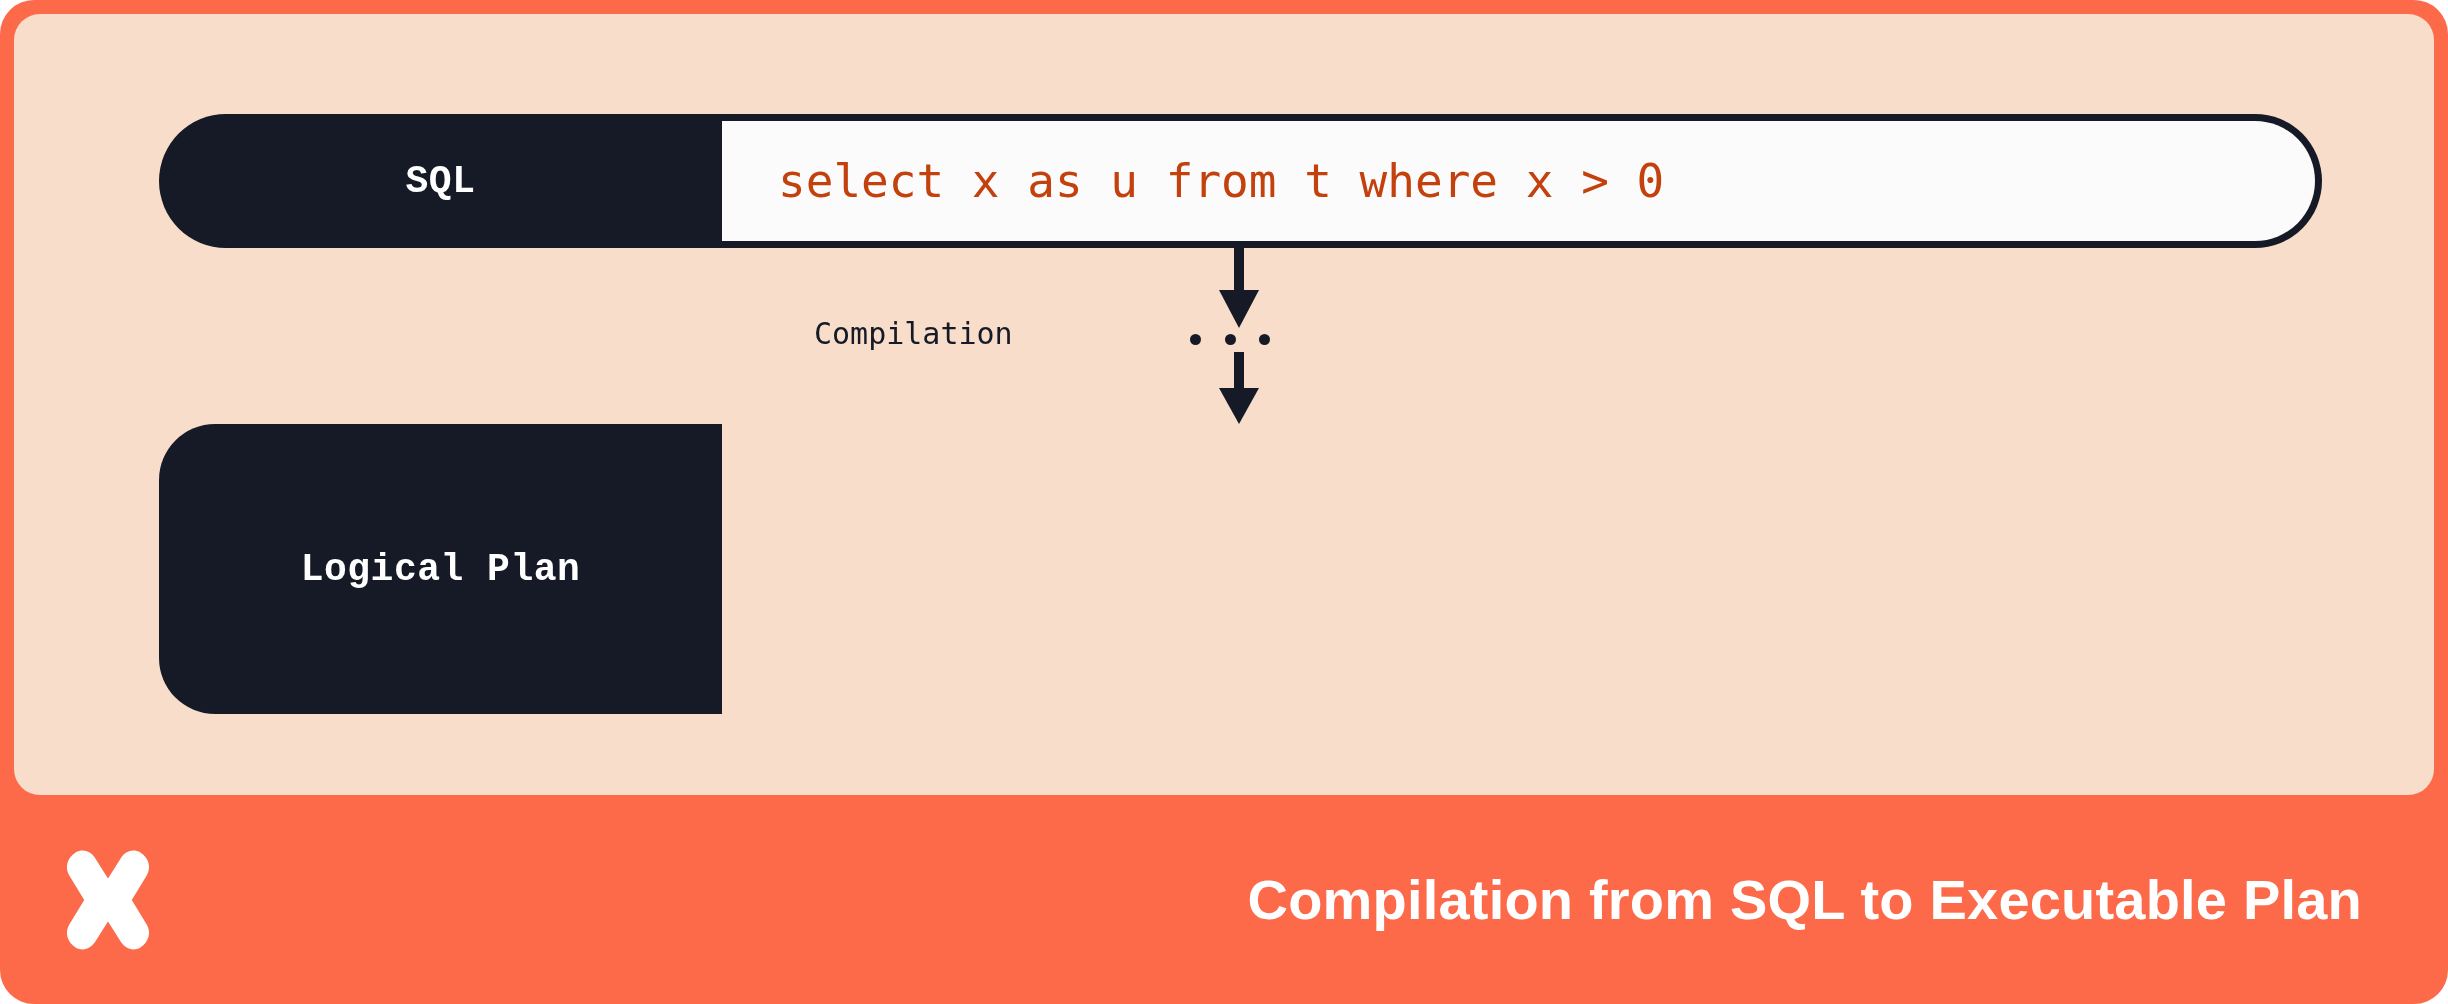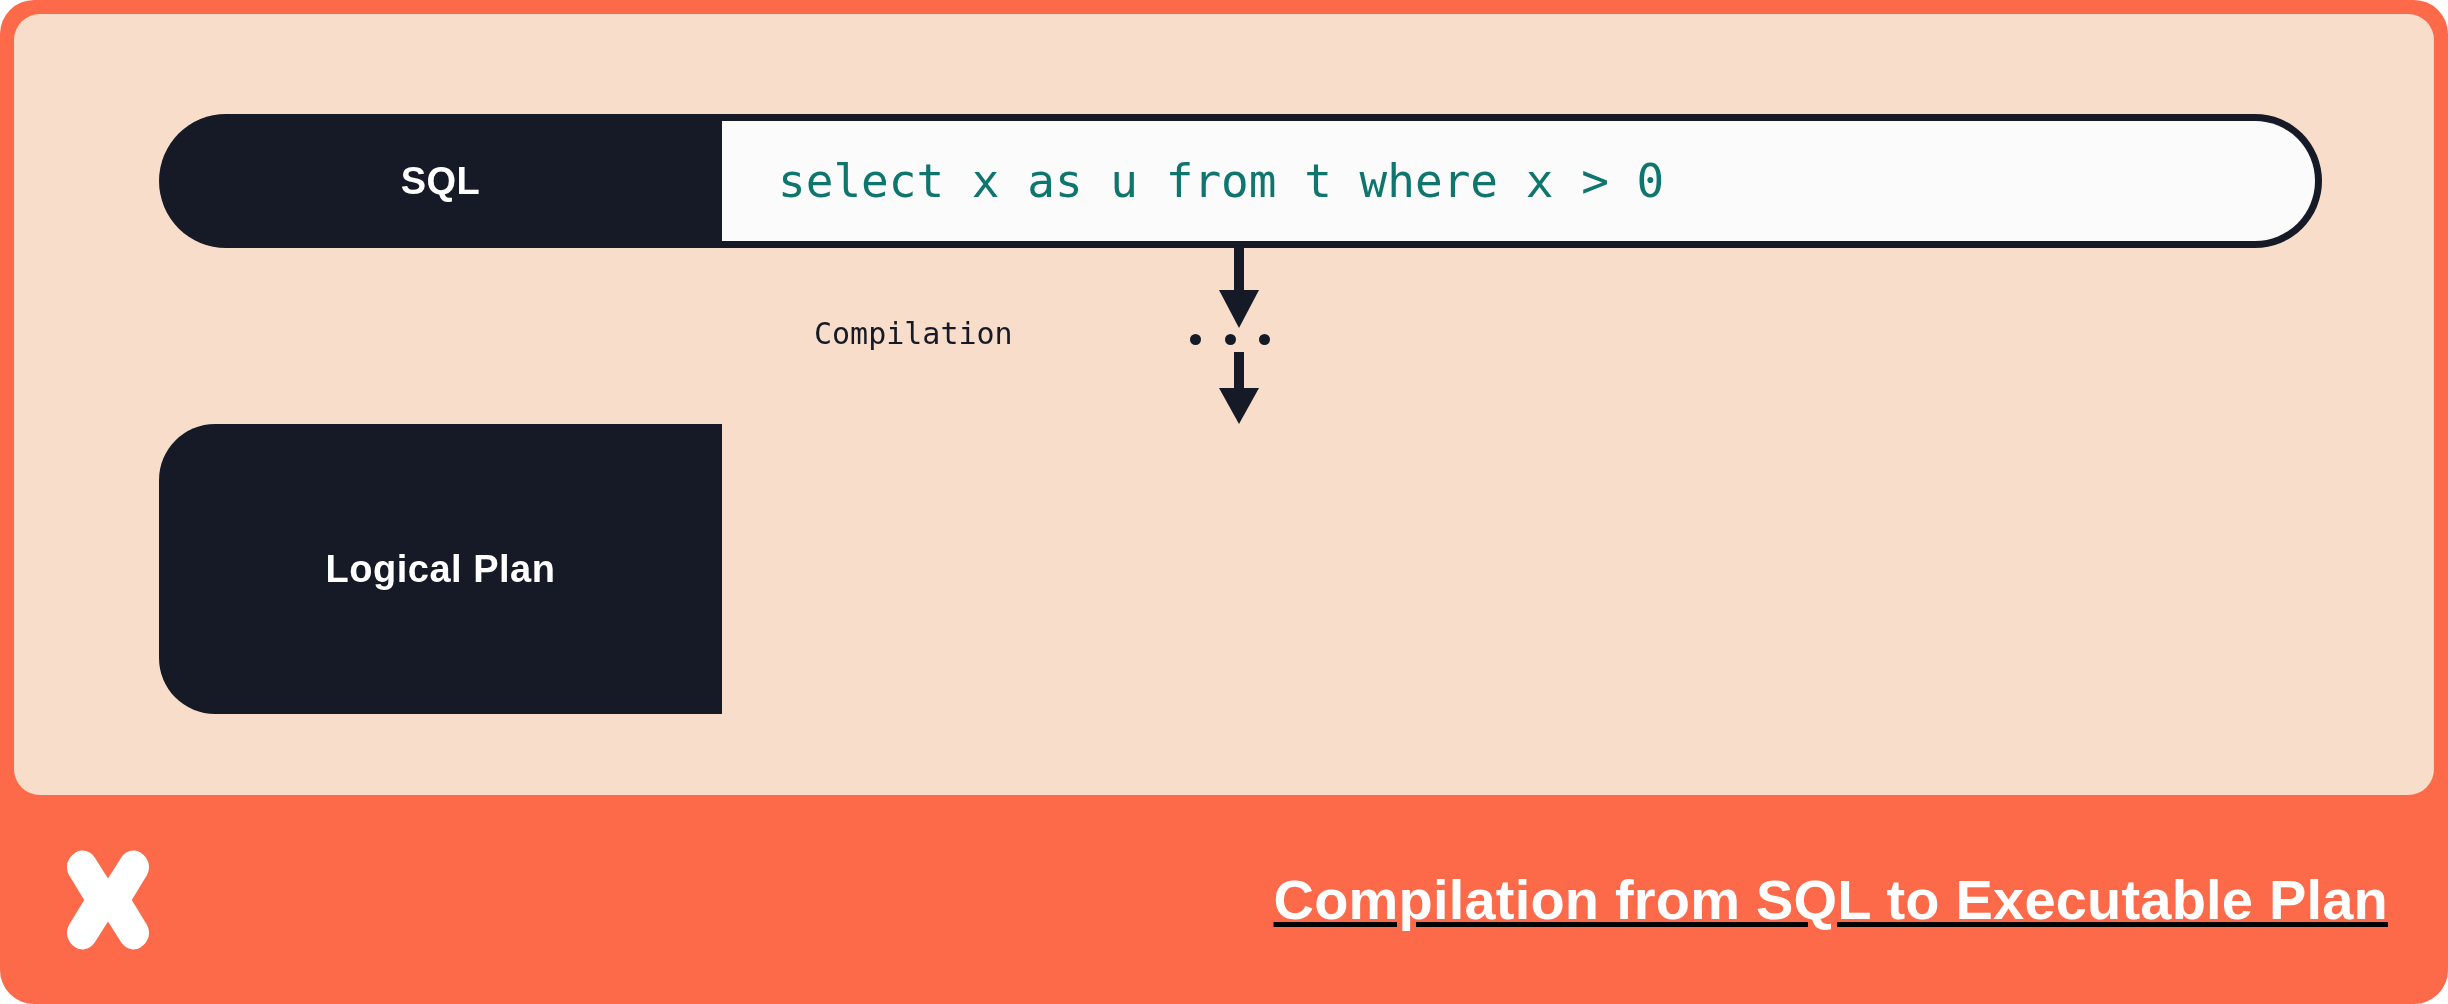--- a/index.html
+++ b/index.html
@@ -57,42 +57,42 @@
     border-radius: 999px 0 0 999px;
     display: flex;
     align-items: center;
     justify-content: center;
     box-sizing: border-box;
     position: relative;
     z-index: 2;
   }
   .row-pill-label {
     color: #ffffff;
-    font-family: Liberation Sans, sans-serif;
+    font-family: Liberation Mono, monospace;
     font-weight: bold;
     letter-spacing: 0.5px;
     white-space: nowrap;
   }
 
   .row-panel {
     background: #FBFBFB;
     border: 7px solid #151A26;
     border-left: none;
     border-radius: 0 999px 999px 0;
     box-sizing: border-box;
     display: flex;
     flex-direction: column;
     justify-content: center;
     position: relative;
     z-index: 1;
     margin-left: -2px;
   }
   .code-line {
     font-family: "DejaVu Sans Mono", "Liberation Mono", monospace;
-    color: #0f766e;
+    color: #c2410c;
     white-space: pre;
   }
 
   
   #row-sql {
     left: 145px;
     top: 100px;
     width: 2163px;
     height: 134px;
   }
@@ -173,23 +173,22 @@
   
   #footer {
     position: absolute;
     left: 0;
     top: 795px;
     width: 2448px;
     height: 209px;
     display: flex;
     align-items: center;
     justify-content: space-between;
-    padding: 0 60px 0 54px;
+    padding: 0 86px 0 54px;
     box-sizing: border-box;
-    text-decoration: underline;
   }
   #footer-logo {
     width: 108px;
     height: 108px;
     flex: none;
   }
   #footer-title {
     color: #ffffff;
     font-family: "Liberation Sans", sans-serif;
     font-weight: bold;

